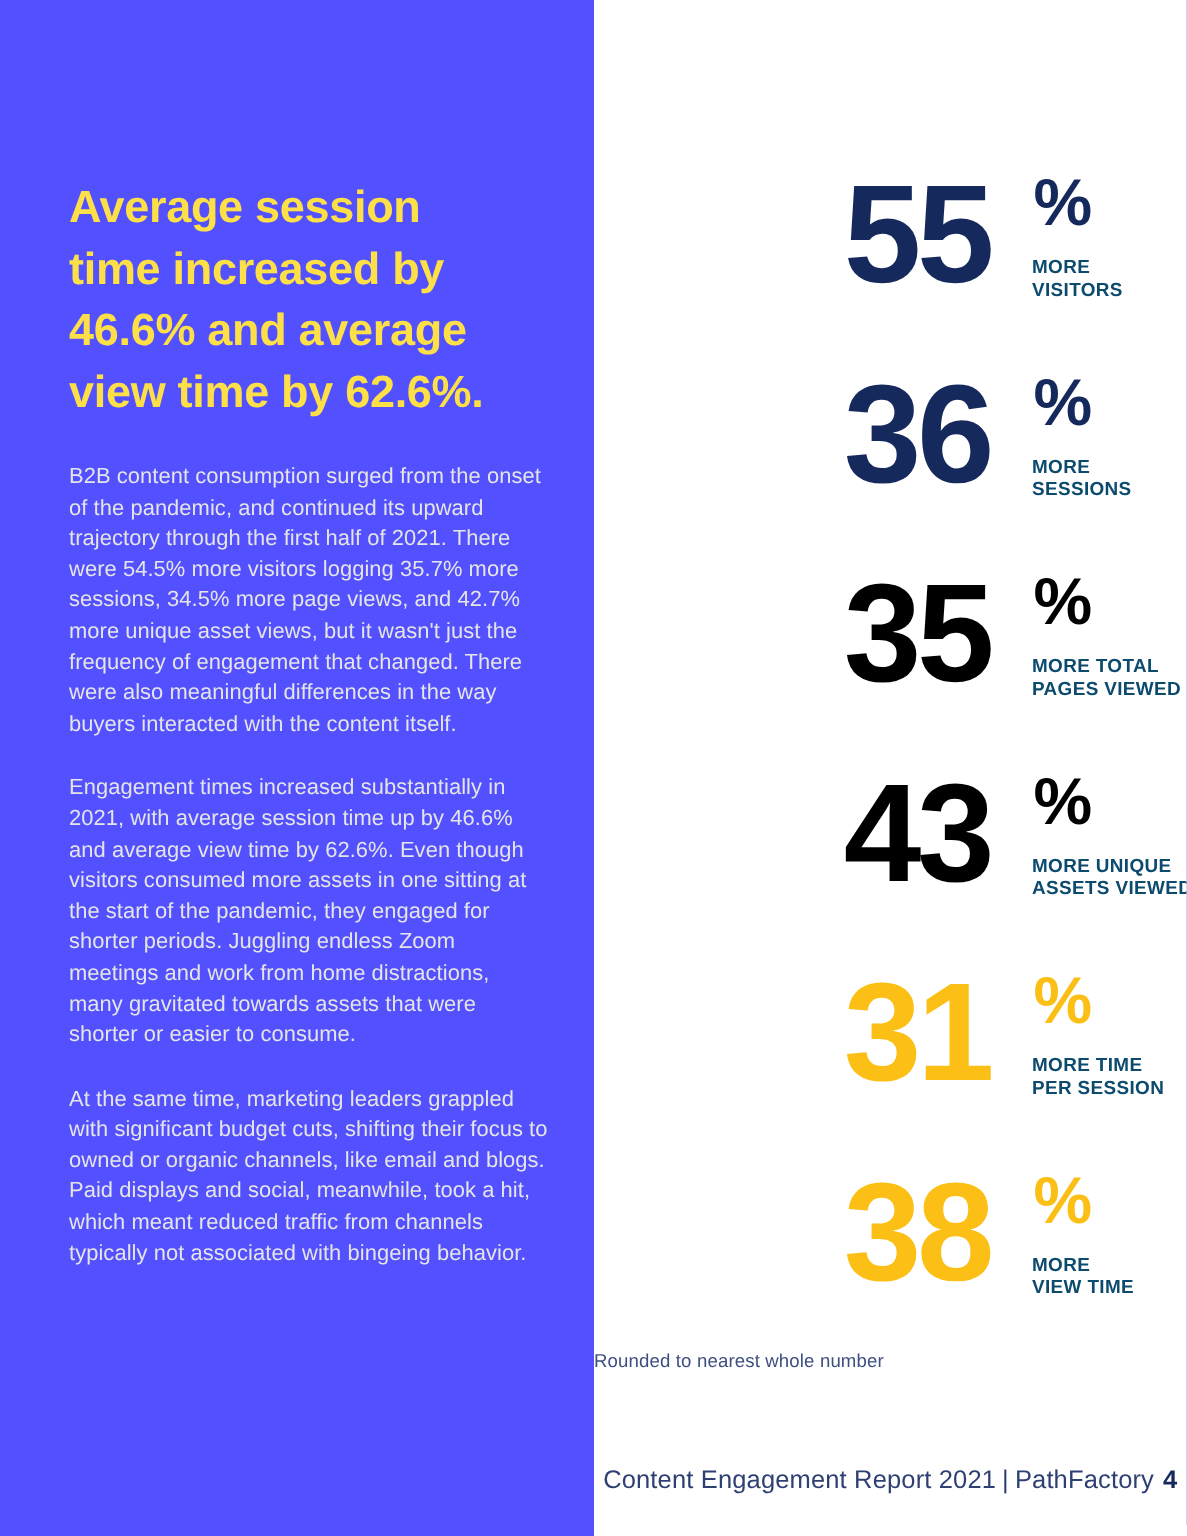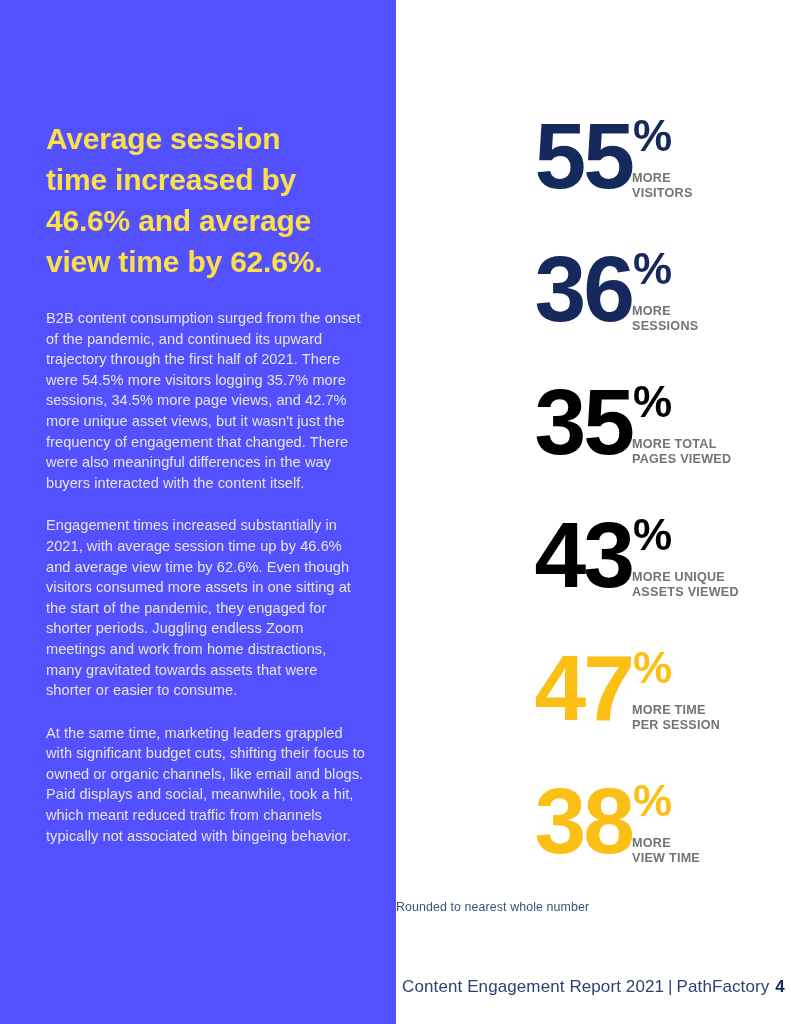--- a/index.html
+++ b/index.html
@@ -72,22 +72,23 @@
     top: 112px;
     width: 395px;
   }
 
   .stat-row {
     position: relative;
     height: 133px;
     display: flex;
     justify-content: flex-start;
     align-items: flex-start;
-    padding-left: 40px;
+    padding-left: 68px;
     box-sizing: border-box;
+    gap: 28px;
   }
 
   .stat-number-wrap {
     width: 196px;
     text-align: right;
     flex: 0 0 auto;
   }
 
   .stat-number {
     font-size: 93px;
@@ -111,21 +112,21 @@
     font-weight: bold;
     letter-spacing: -1px;
     display: block;
     margin-left: 1px;
   }
 
   .stat-label {
     font-size: 12.6px;
     line-height: 15px;
     font-weight: bold;
-    color: #737373;
+    color: #0c4a6e;
     letter-spacing: 0.25px;
     margin-top: 13px;
     white-space: pre-line;
   }
 
   
   .c-navy   { color: #16295c; }
   .c-purple { color: #000000; }
   .c-gold   { color: #fbbf15; }
 
@@ -223,21 +224,21 @@
         </div>
         <div class="stat-side">
           <span class="stat-pct c-purple">%</span>
           <span class="stat-label">MORE UNIQUE
 ASSETS VIEWED</span>
         </div>
       </div>
 
       <div class="stat-row">
         <div class="stat-number-wrap">
-          <span class="stat-number c-gold">47</span>
+          <span class="stat-number c-gold">31</span>
         </div>
         <div class="stat-side">
           <span class="stat-pct c-gold">%</span>
           <span class="stat-label">MORE TIME
 PER SESSION</span>
         </div>
       </div>
 
       <div class="stat-row">
         <div class="stat-number-wrap">

